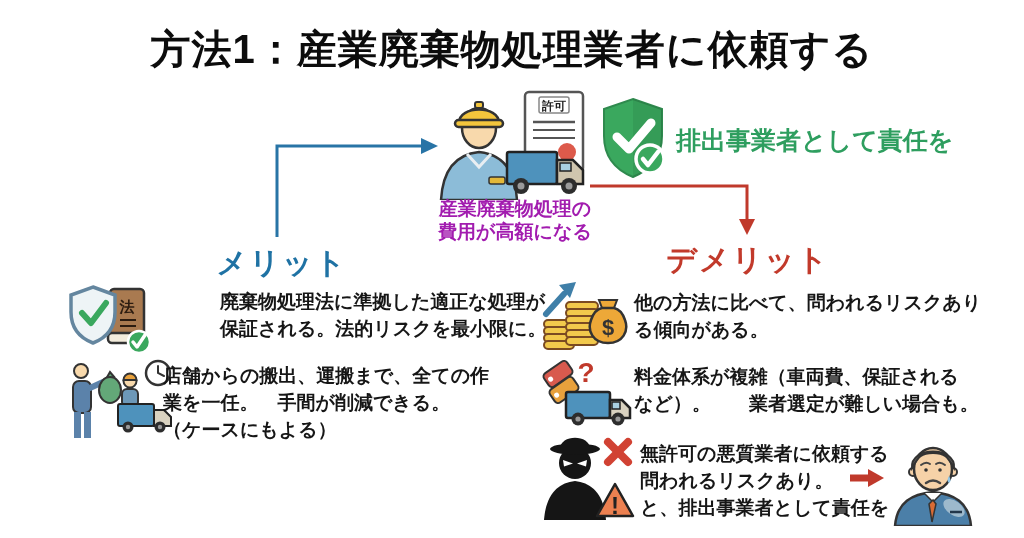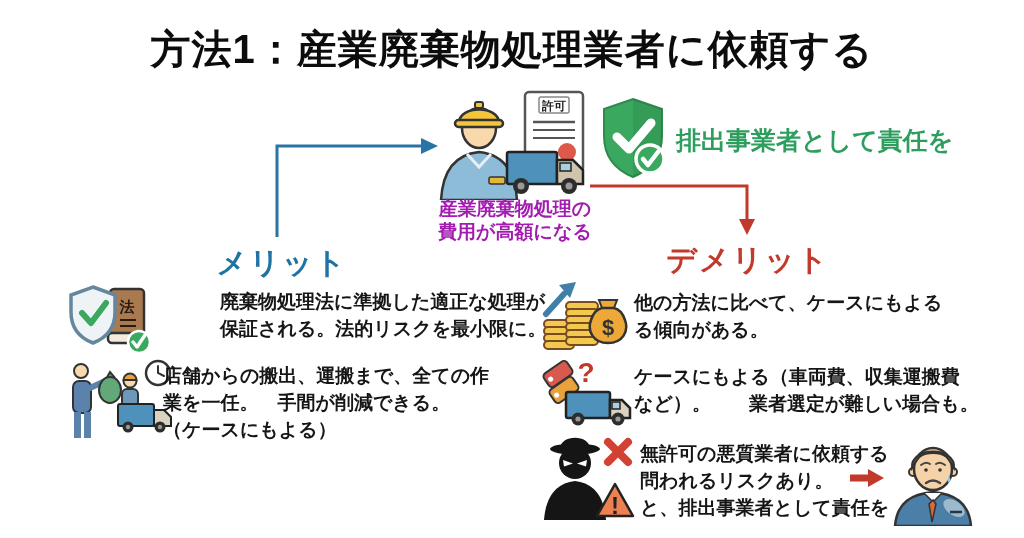--- a/index.html
+++ b/index.html
@@ -173,21 +173,21 @@
       <rect x="28" y="50" width="32" height="8" rx="4" fill="#f2c94c" stroke="#7a4a22" stroke-width="2"></rect>
       <rect x="28" y="57" width="32" height="8" rx="4" fill="#f2c94c" stroke="#7a4a22" stroke-width="2"></rect>
     </g>
     <g>
       <path d="M64,28 l-3,-8 h18 l-3,8 Z" fill="#eda838" stroke="#333" stroke-width="2"></path>
       <path d="M64,28 C59,29 55,34 53,40 C49,51 55,63 70,63 C85,63 91,51 87,40 C85,34 81,29 76,28 Z" fill="#eda838" stroke="#333" stroke-width="2.5"></path>
       <text x="70" y="55" font-size="22" font-weight="700" text-anchor="middle" fill="#333">$</text>
     </g>
   </svg>
   <div class="abs item-text d1">
-    <span>他の方法に比べて、ケースにもよる</span>
+    <span>他の方法に比べて、問われるリスクあり</span>
     <span>る傾向がある。</span>
   </div>
 
   <svg class="abs icon-d2" width="95" height="74" viewBox="0 0 95 74">
     <g>
       <g transform="rotate(-35 20 18)">
         <rect x="6" y="10" width="28" height="16" rx="4" fill="#d85a4e" stroke="#333" stroke-width="2"></rect>
         <circle cx="11" cy="18" r="2.5" fill="#ffffff"></circle>
       </g>
       <g transform="rotate(-35 26 34)">
@@ -200,21 +200,21 @@
       <rect x="28" y="36" width="44" height="26" rx="2" fill="#4e92bc" stroke="#222" stroke-width="2.5"></rect>
       <path d="M72,44 h12 l8,8 v10 h-20 Z" fill="#d9d2c0" stroke="#222" stroke-width="2.5"></path>
       <path d="M74,46 h8 v7 h-8 Z" fill="#a9cfe0" stroke="#222" stroke-width="1.5"></path>
       <circle cx="40" cy="63" r="6.5" fill="#2d2d2d"></circle>
         <circle cx="40" cy="63" r="2.6" fill="#999"></circle>
       <circle cx="80" cy="63" r="6.5" fill="#2d2d2d"></circle>
         <circle cx="80" cy="63" r="2.6" fill="#999"></circle>
     </g>
   </svg>
   <div class="abs item-text d2">
-    <span>ケースにもよる（車両費、収集運搬費</span>
+    <span>料金体系が複雑（車両費、保証される</span>
     <span>など）。　　業者選定が難しい場合も。</span>
   </div>
 
   <svg class="abs icon-d3" width="100" height="92" viewBox="0 0 100 92">
     <g>
       <path d="M6,90 C8,64 20,53 37,51 C54,53 66,64 68,90 Z" fill="#151515"></path>
       <circle cx="37" cy="33" r="16" fill="#151515"></circle>
       <ellipse cx="37" cy="19" rx="25" ry="5.5" fill="#151515"></ellipse>
       <path d="M22,19 C22,4 52,4 52,19 Z" fill="#151515"></path>
       <polygon points="25,30 35,33.5 26,36.5" fill="#ffffff"></polygon>

